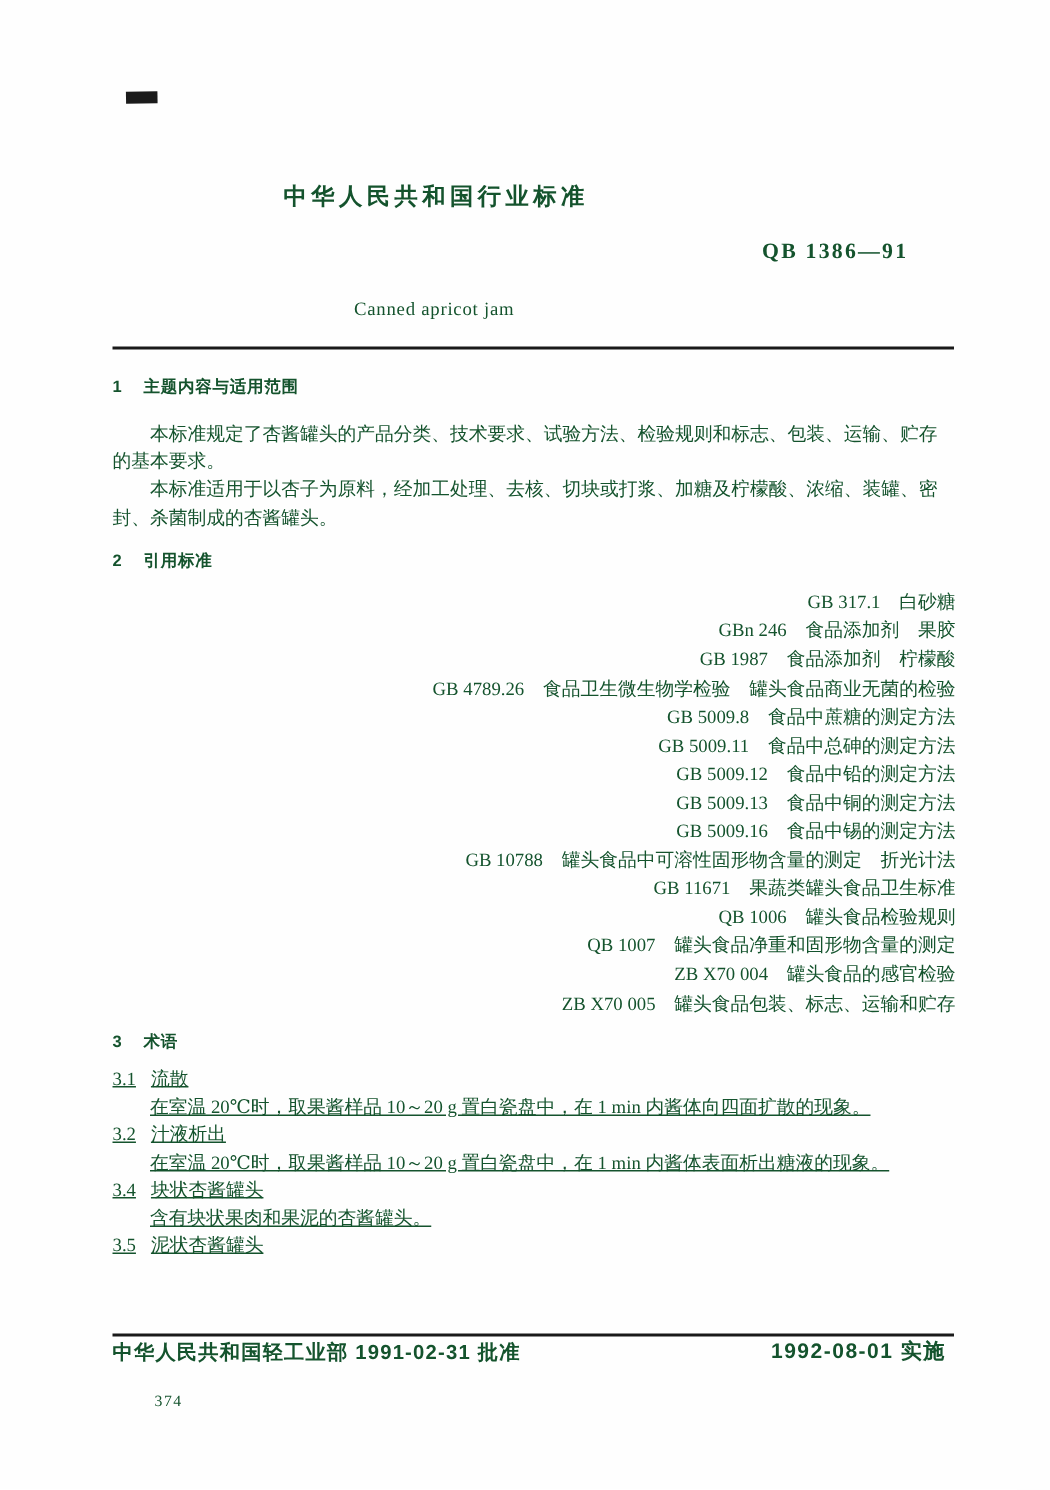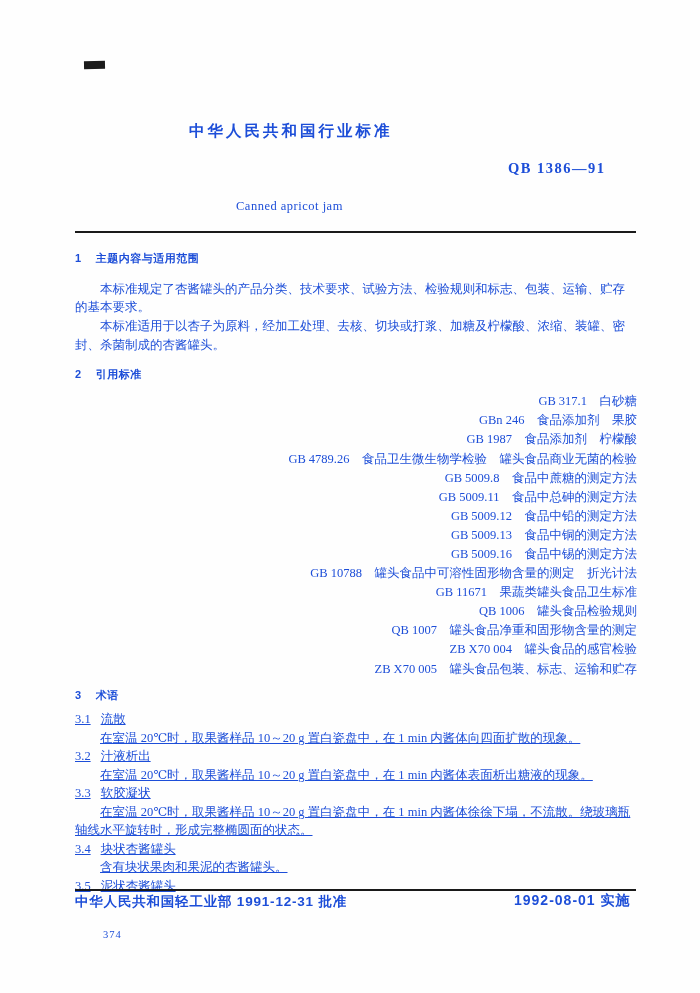--- a/index.html
+++ b/index.html
@@ -1,20 +1,20 @@
 <!DOCTYPE html>
 <html><head>
 <meta charset="utf-8">
 <style>
   html,body{margin:0;padding:0;background:#ffffff;}
   .page{
     position:relative;
     width:700px;height:993px;
     background:#fefefe;
-    color:#1d4ed8;
+    color:#14532d;
     font-family:"Liberation Serif","DejaVu Serif",serif;
     overflow:hidden;
   }
   
   .scan-mark{
     position:absolute;left:84px;top:61px;width:21px;height:8px;
     background:#1b1b1b;transform:rotate(-1deg);
   }
   
   .std-type{
@@ -131,32 +131,28 @@
     <div class="terms">
         <div class="term">
           <div class="term-heading"><span class="term-number">3.1</span><span class="term-name">流散</span></div>
           <p class="term-def">在室温 20℃时，取果酱样品 10～20 g 置白瓷盘中，在 1 min 内酱体向四面扩散的现象。</p>
         </div>
         <div class="term">
           <div class="term-heading"><span class="term-number">3.2</span><span class="term-name">汁液析出</span></div>
           <p class="term-def">在室温 20℃时，取果酱样品 10～20 g 置白瓷盘中，在 1 min 内酱体表面析出糖液的现象。</p>
         </div>
         <div class="term">
-          <div class="term-heading"><span class="term-number">3.3</span><span class="term-name">软胶凝状</span></div>
-          <p class="term-def">在室温 20℃时，取果酱样品 10～20 g 置白瓷盘中，在 1 min 内酱体徐徐下塌，不流散。绕玻璃瓶轴线水平旋转时，形成完整椭圆面的状态。</p>
-        </div>
-        <div class="term">
           <div class="term-heading"><span class="term-number">3.4</span><span class="term-name">块状杏酱罐头</span></div>
           <p class="term-def">含有块状果肉和果泥的杏酱罐头。</p>
         </div>
         <div class="term">
           <div class="term-heading"><span class="term-number">3.5</span><span class="term-name">泥状杏酱罐头</span></div>
         </div>
       </div>
 
   </div>
 
   <div class="footer-rule"></div>
-  <div class="footer-approval">中华人民共和国轻工业部 1991-12-31 批准</div>
+  <div class="footer-approval">中华人民共和国轻工业部 1991-02-31 批准</div>
   <div class="footer-impl">1992-08-01 实施</div>
   <div class="page-number">374</div>
 
 </div>
 
 </body></html>

